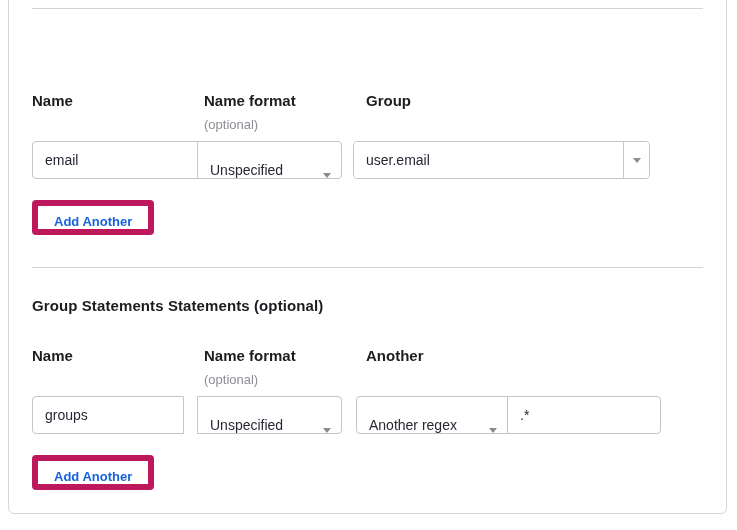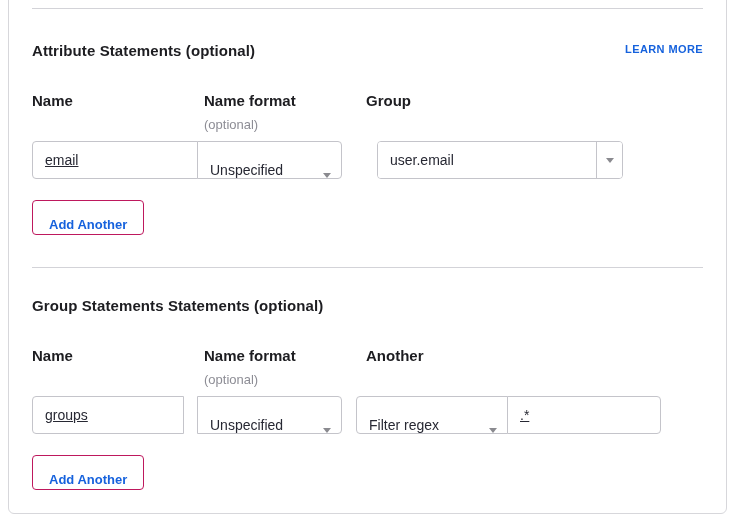--- a/index.html
+++ b/index.html
@@ -15,53 +15,53 @@
                   justify-content:space-between; align-items:flex-start; }
   .section-title { font-size:15px; font-weight:bold; color:#1d1d21; letter-spacing:0.1px; }
   .learn-more { font-size:11px; font-weight:bold; color:#1662dd; letter-spacing:0.4px;
                 text-decoration:none; cursor:pointer; margin-top:1px; }
 
   .col-label { position:absolute; font-size:15px; font-weight:bold; color:#1d1d21; }
   .optional-note { position:absolute; font-size:13px; color:#8d8d95; }
 
   .fld { position:absolute; height:38px; background:#fff; border:1px solid #c4c4ca;
          font-size:14px; color:#272833; }
-  input.fld { padding:16px 12px; outline:none; font-family:"Liberation Sans", sans-serif;text-decoration:underline; }
+  input.fld { padding:16px 12px; outline:none; font-family:"Liberation Sans", sans-serif; }
 
   .rad-l { border-radius:4px 0 0 4px; }
   .rad-r { border-radius:0 4px 4px 0; }
   .rad   { border-radius:4px; }
 
   .select { display:flex; align-items:flex-end; justify-content:space-between;
             padding:0 10px 0 12px; cursor:pointer; }
   .tri { width:0; height:0; border-left:4px solid transparent;
          border-right:4px solid transparent; border-top:5px solid #8a8a8f; }
 
   .combo { display:flex; padding:0; overflow:hidden; }
   .combo input { flex:1; border:none; outline:none; padding:0 12px; font-size:14px;
                  color:#272833; font-family:"Liberation Sans", sans-serif; min-width:0; }
   .combo .combo-arrow { width:26px; border-left:1px solid #c4c4ca; display:flex;
                         align-items:center; justify-content:center; cursor:pointer;
                         background:#fff; }
 
-  .btn-outline { position:absolute; left:23px; height:35px; padding:16px 16px;
-                 background:#fff; border:1px solid #be185d; border-radius:4px;
+  .btn-outline { position:absolute; left:23px; height:35px; padding:8px 16px;
+                 background:#fff; border:6px solid #be185d; border-radius:4px;
                  color:#1662dd; font-size:13px; font-weight:bold; cursor:pointer;
                  font-family:"Liberation Sans", sans-serif; }
 
   
   .hr1   { top:37px; }
   .head1 { top:71px; }
   .lbl-row1 .c1 { left:23px;  top:121px; }
   .lbl-row1 .c2 { left:195px; top:121px; }
   .lbl-row1 .c3 { left:357px; top:121px; }
   .opt1  { left:195px; top:146px; }
   .row1 .f-name   { left:23px;  top:170px; width:166px; }
   .row1 .f-format { left:188px; top:170px; width:145px; }
-  .row1 .f-value  { left:368px; top:170px; width:246px; }
+  .row1 .f-value  { left:344px; top:170px; width:297px; }
   .btn1  { top:229px; }
 
   
   .hr2   { top:296px; }
   .head2 { top:326px; }
   .lbl-row2 .c1 { left:23px;  top:376px; }
   .lbl-row2 .c2 { left:195px; top:376px; }
   .lbl-row2 .c3 { left:357px; top:376px; }
   .opt2  { left:195px; top:401px; }
   .row2 .f-name   { left:23px;  top:425px; width:152px; }
@@ -70,24 +70,20 @@
   .row2 .f-fval   { left:498px; top:425px; width:154px; }
   .btn2  { top:484px; }
 </style>
 </head>
 <body>
 
 <div class="card">
 
   <div class="divider hr1"></div>
 
-  <div class="section-head head1">
-    <span class="section-title">Attribute Statements (optional)</span>
-    <a class="learn-more">LEARN MORE</a>
-  </div>
 
   <div class="lbl-row1">
     <span class="col-label c1">Name</span>
     <span class="col-label c2">Name format</span>
     <span class="col-label c3">Group</span>
   </div>
   <span class="optional-note opt1">(optional)</span>
 
   <div class="row1">
     <input class="fld rad-l f-name" type="text" value="email" style="">
@@ -118,21 +114,21 @@
   </div>
   <span class="optional-note opt2">(optional)</span>
 
   <div class="row2">
     <input class="fld rad-l f-name" type="text" value="groups" style="">
     <div class="fld rad-r select f-format">
       <span>Unspecified</span>
       <span class="tri"></span>
     </div>
     <div class="fld rad-l select f-ftype">
-      <span>Filter regex</span>
+      <span>Another regex</span>
       <span class="tri"></span>
     </div>
     <input class="fld rad-r f-fval" type="text" value=".*" style="">
   </div>
 
   <button class="btn-outline btn2">Add Another</button>
 
 </div>
 
 </body></html>

